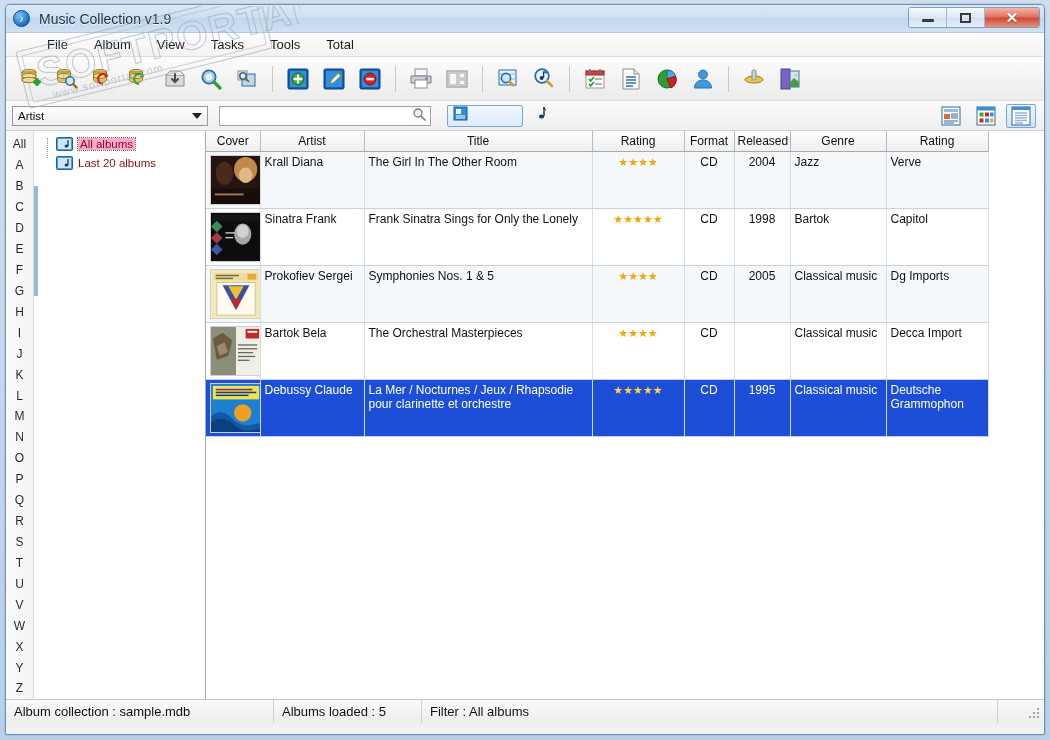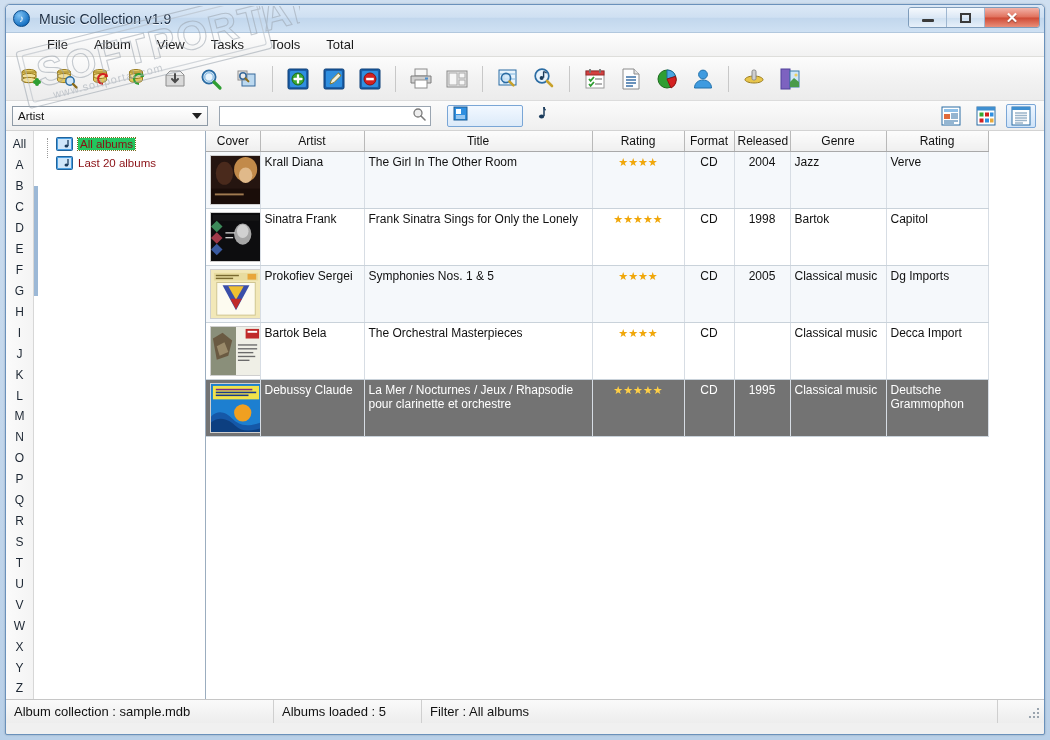--- a/index.html
+++ b/index.html
@@ -214,21 +214,21 @@
   .tree-icon {
     width: 17px; height: 14px; flex: 0 0 auto;
     position: relative;
   }
   .tree-label {
     font-size: 11.5px;
     color: #8a0f14;
     white-space: nowrap;
   }
   .tree-node.selected .tree-label {
-    background: #22c55e;
+    background: #f9a8d4;
     outline: 1px dotted #7a6a20;
     padding: 0 2px;
   }
   .tree-line {
     position: absolute;
     border-left: 1px dotted #9a9a9a;
     left: 13px;
   }
 
   
@@ -259,21 +259,21 @@
     border-bottom: 1px solid #c9d2da;
     font-size: 12px;
     color: #111;
     padding: 3px 4px;
     vertical-align: top;
     height: 50px;
     overflow: hidden;
   }
   tr.row-odd td { background: #f5f8fb; }
   tr.row-even td { background: #ffffff; }
-  tr.selected td { background: #737373; color: #fff; }
+  tr.selected td { background: #1d4ed8; color: #fff; }
   td.cover-cell { padding: 0; width: 54px; vertical-align: top; }
   .cover-img {
     width: 52px; height: 50px;
     display: block;
     border: 1px solid #cfcfcf;
   }
   td.center { text-align: center; vertical-align: middle; }
   td.rating-cell { text-align: center; vertical-align: middle; padding-top: 20px; }
   .stars { color: #f0a70a; font-size: 11px; letter-spacing: 0px; white-space: nowrap; }
   tr.selected .stars { color: #ffcf45; }

